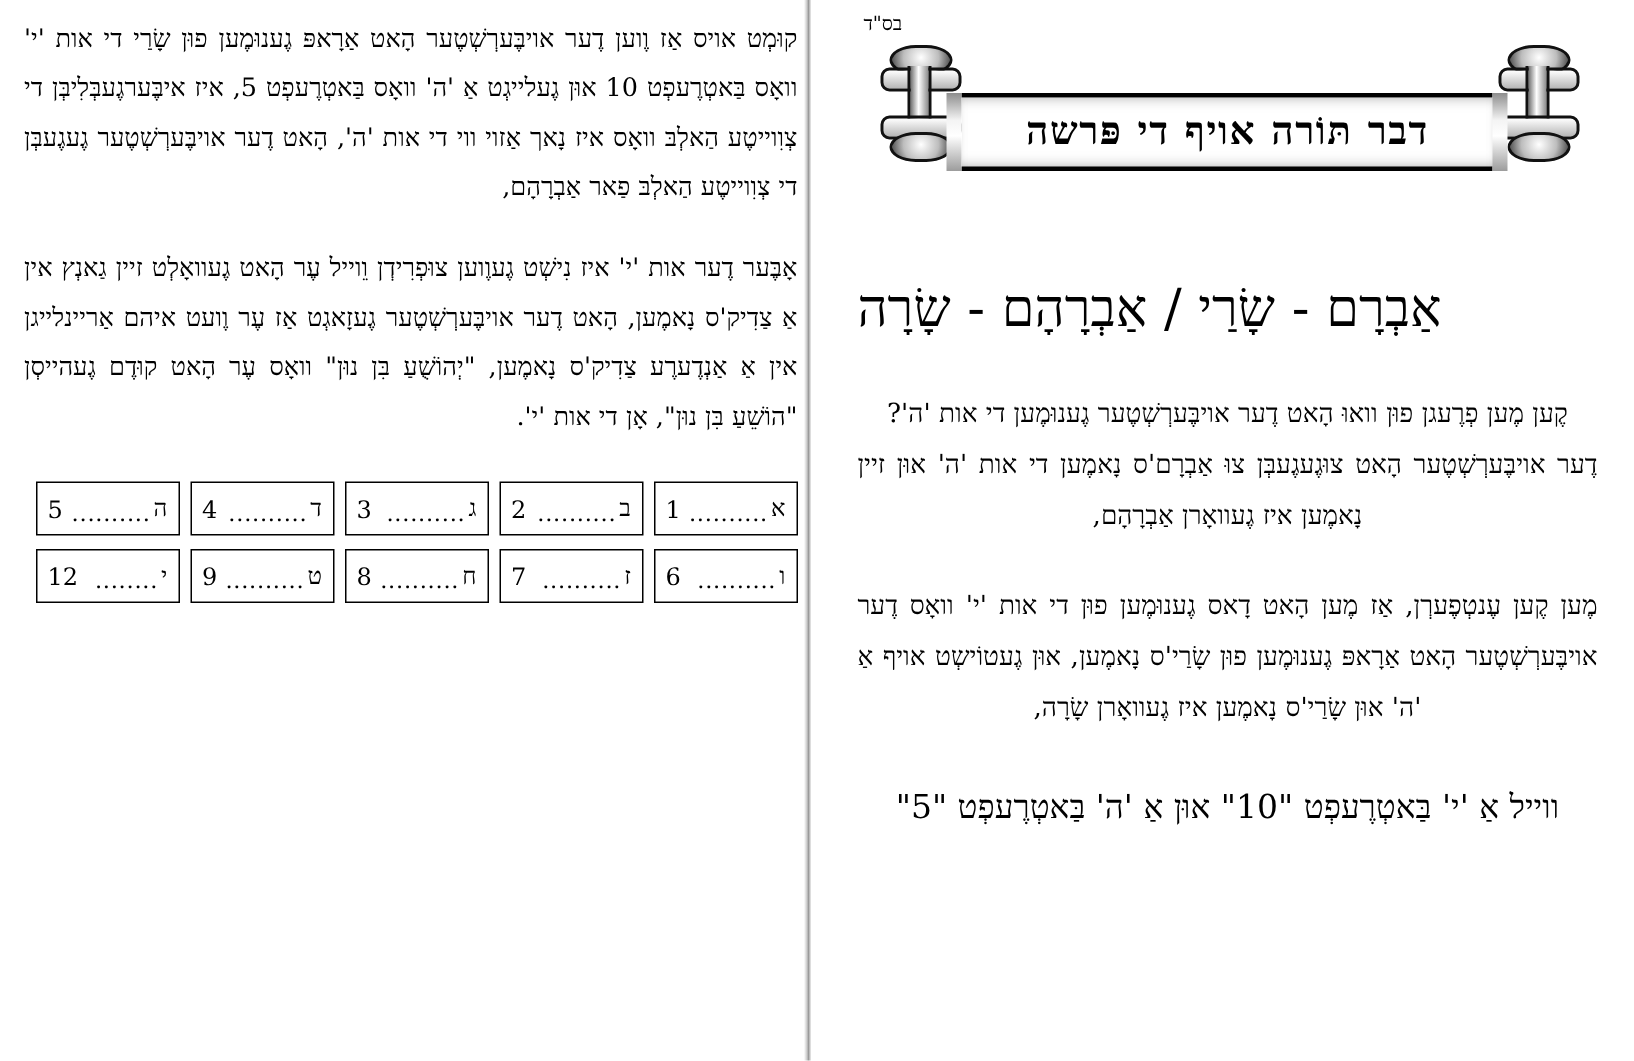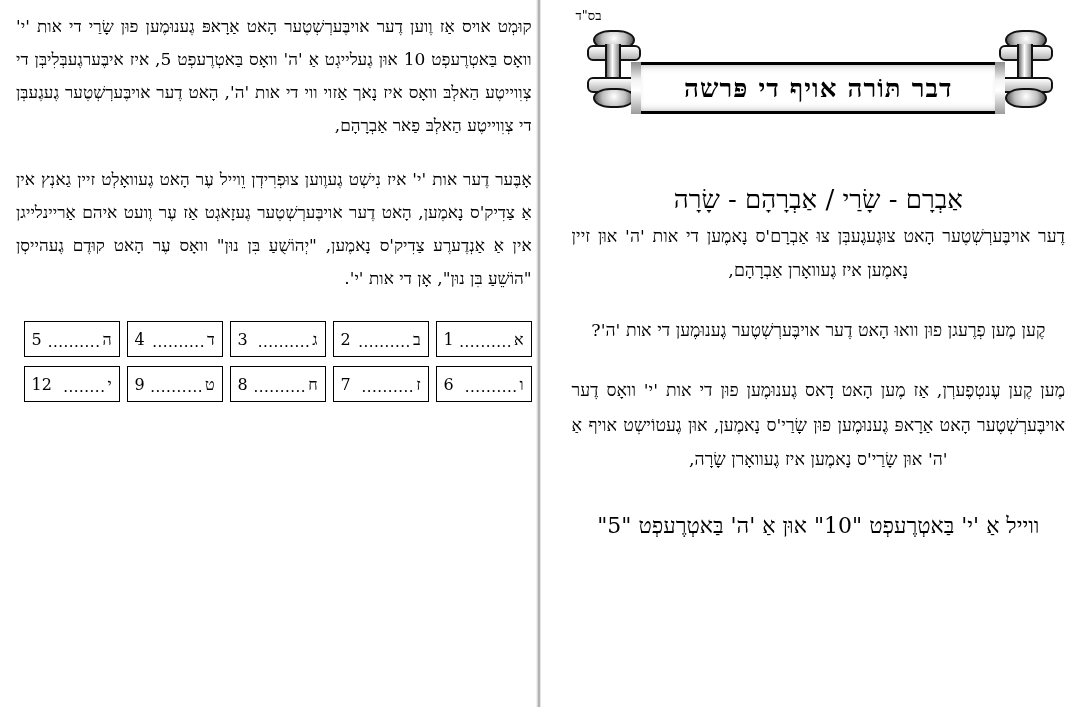--- a/index.html
+++ b/index.html
@@ -129,22 +129,22 @@
     height: 12px;
     background: linear-gradient(to bottom, #ffffff, #b5b5b5);
     border: 2px solid #111;
     border-radius: 6px;
   }
   .roller .cap.top { top: 15px; }
   .roller .cap.bottom { bottom: 15px; }
 
   
   .headline {
-    text-align: center;
-    font-size: 26px;
+    text-align: left;
+    font-size: 35px;
     font-weight: normal;
     margin: 72px 0 0 0;
     line-height: 1.5;
   }
 
   
   .para {
     font-size: 17.5px;
     line-height: 1.95;
     text-align: justify;
@@ -231,22 +231,22 @@
         <div class="cap bottom"></div>
         <div class="knob bottom"></div>
       </div>
       <div class="scroll-body">
         <div class="scroll-title">דבר תּוֹרה אויף די פּרשה</div>
       </div>
     </div>
 
     <div class="headline">אַבְרָם - שָׂרַי  /  אַבְרָהָם - שָׂרָה</div>
 
+    <p class="para">קֶען מֶען פְרֶעגן פוּן וואוּ הָאט דֶער אויבֶּערְשְׁטֶער גֶענוּמֶען די אות 'ה'?</p>
     <p class="para first">דֶער אויבֶּערְשְׁטֶער הָאט צוּגֶעגֶעבְּן צוּ אַבְרָם'ס נָאמֶען די אות 'ה' אוּן זיין נָאמֶען איז גֶעוואָרן אַבְרָהָם,</p>
-    <p class="para">קֶען מֶען פְרֶעגן פוּן וואוּ הָאט דֶער אויבֶּערְשְׁטֶער גֶענוּמֶען די אות 'ה'?</p>
     <p class="para">מֶען קֶען עֶנטְפֶערְן, אַז מֶען הָאט דָאס גֶענוּמֶען פוּן די אות 'י' וואָס דֶער אויבֶּערְשְׁטֶער הָאט אַרָאפּ גֶענוּמֶען פוּן שָׂרַי'ס נָאמֶען, אוּן גֶעטוֹישְט אויף אַ 'ה' אוּן שָׂרַי'ס נָאמֶען איז גֶעוואָרן שָׂרָה,</p>
     <p class="para emph">ווייל אַ 'י' בַּאטְרֶעפְט "10"  אוּן אַ 'ה' בַּאטְרֶעפְט "5"</p>
 
   </div>
 
   <div class="col col-left">
 
     <p class="para">קוּמְט אויס אַז וֶוען דֶער אויבֶּערְשְׁטֶער הָאט אַרָאפּ גֶענוּמֶען פוּן שָׂרַי די אות 'י' וואָס בַּאטְרֶעפְט 10 אוּן גֶעלייגְט אַ 'ה' וואָס בַּאטְרֶעפְט 5, איז איבֶּערגֶעבְּלִיבְּן די צְוִוייטֶע הַאלְבּ וואָס איז נָאך אַזוי ווי די אות 'ה', הָאט דֶער אויבֶּערְשְׁטֶער גֶעגֶעבְּן די צְוִוייטֶע הַאלְבּ פַאר אַבְרָהָם,</p>
     <p class="para">אָבֶּער דֶער אות 'י' איז נִישְׁט גֶעוֶוען צוּפְרִידְן וֵוייל עֶר הָאט גֶעוואָלְט זיין גַאנְץ אין אַ צַדִיק'ס נָאמֶען, הָאט דֶער אויבֶּערְשְׁטֶער גֶעזָאגְט אַז עֶר וֶועט איהם אַריינלייגן אין אַ אַנְדֶערֶע צַדִיק'ס נָאמֶען, "יְהוֹשֻׁעַ בִּן נוּן" וואָס עֶר הָאט קוּדֶם גֶעהייסְן "הוֹשֵׁעַ בִּן נוּן", אָן די אות 'י'.</p>
 

